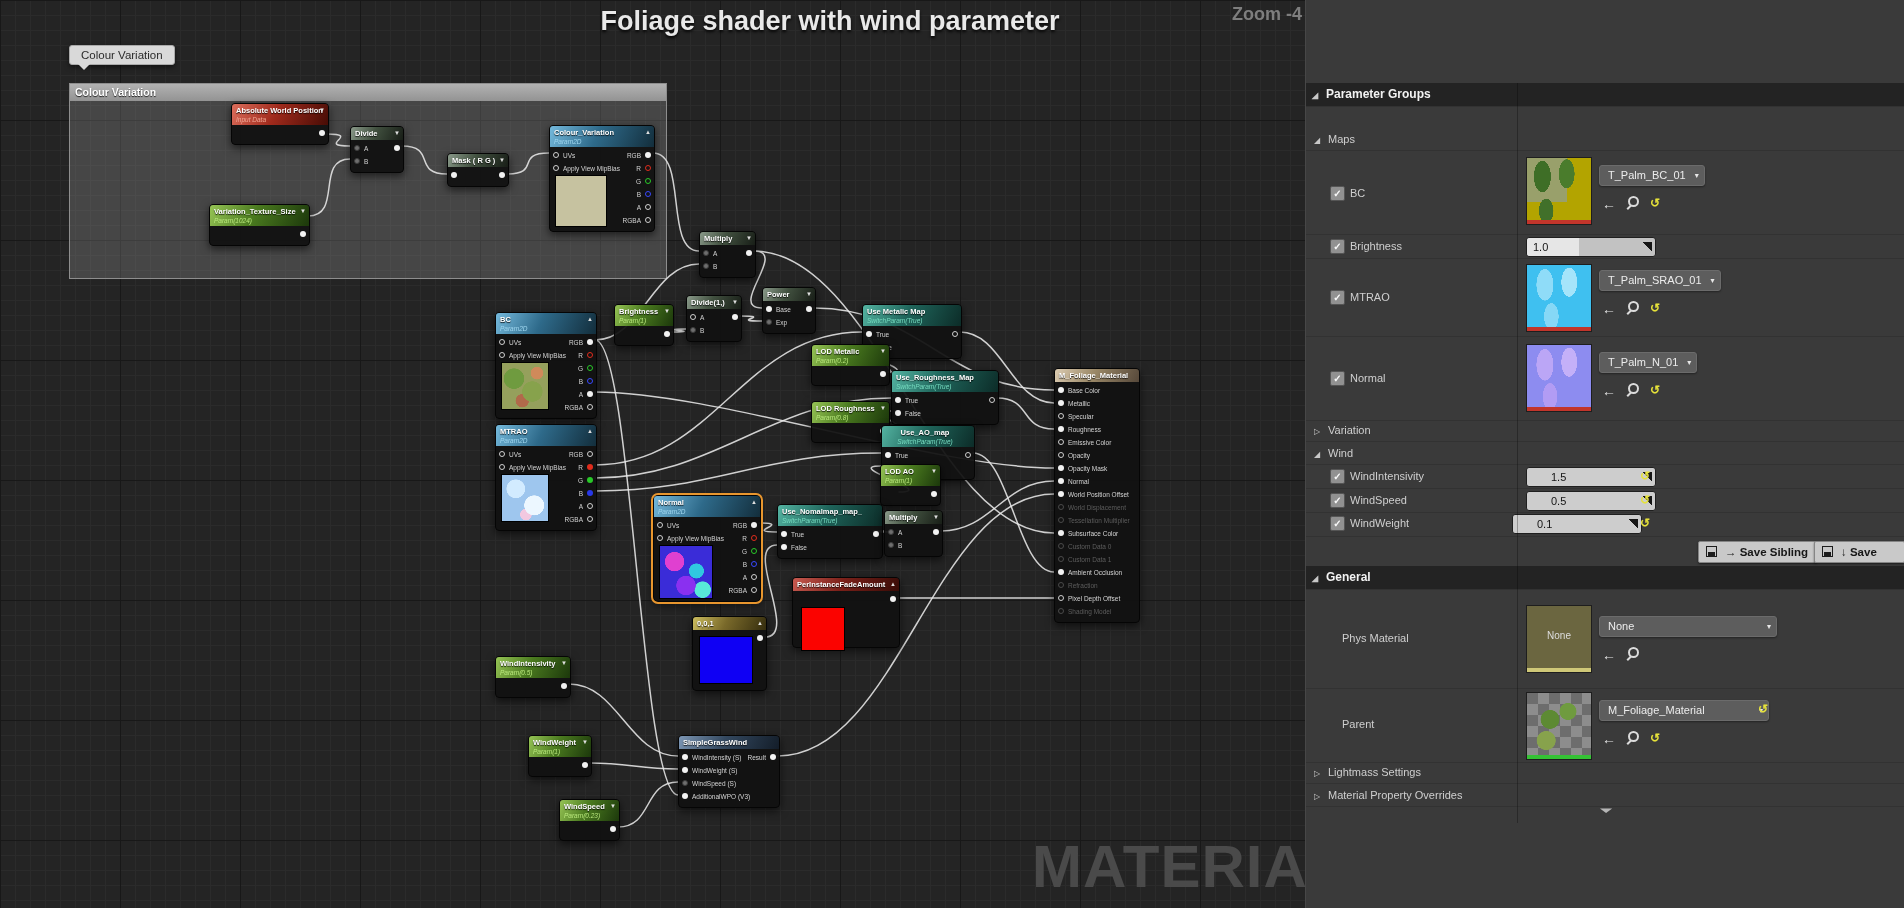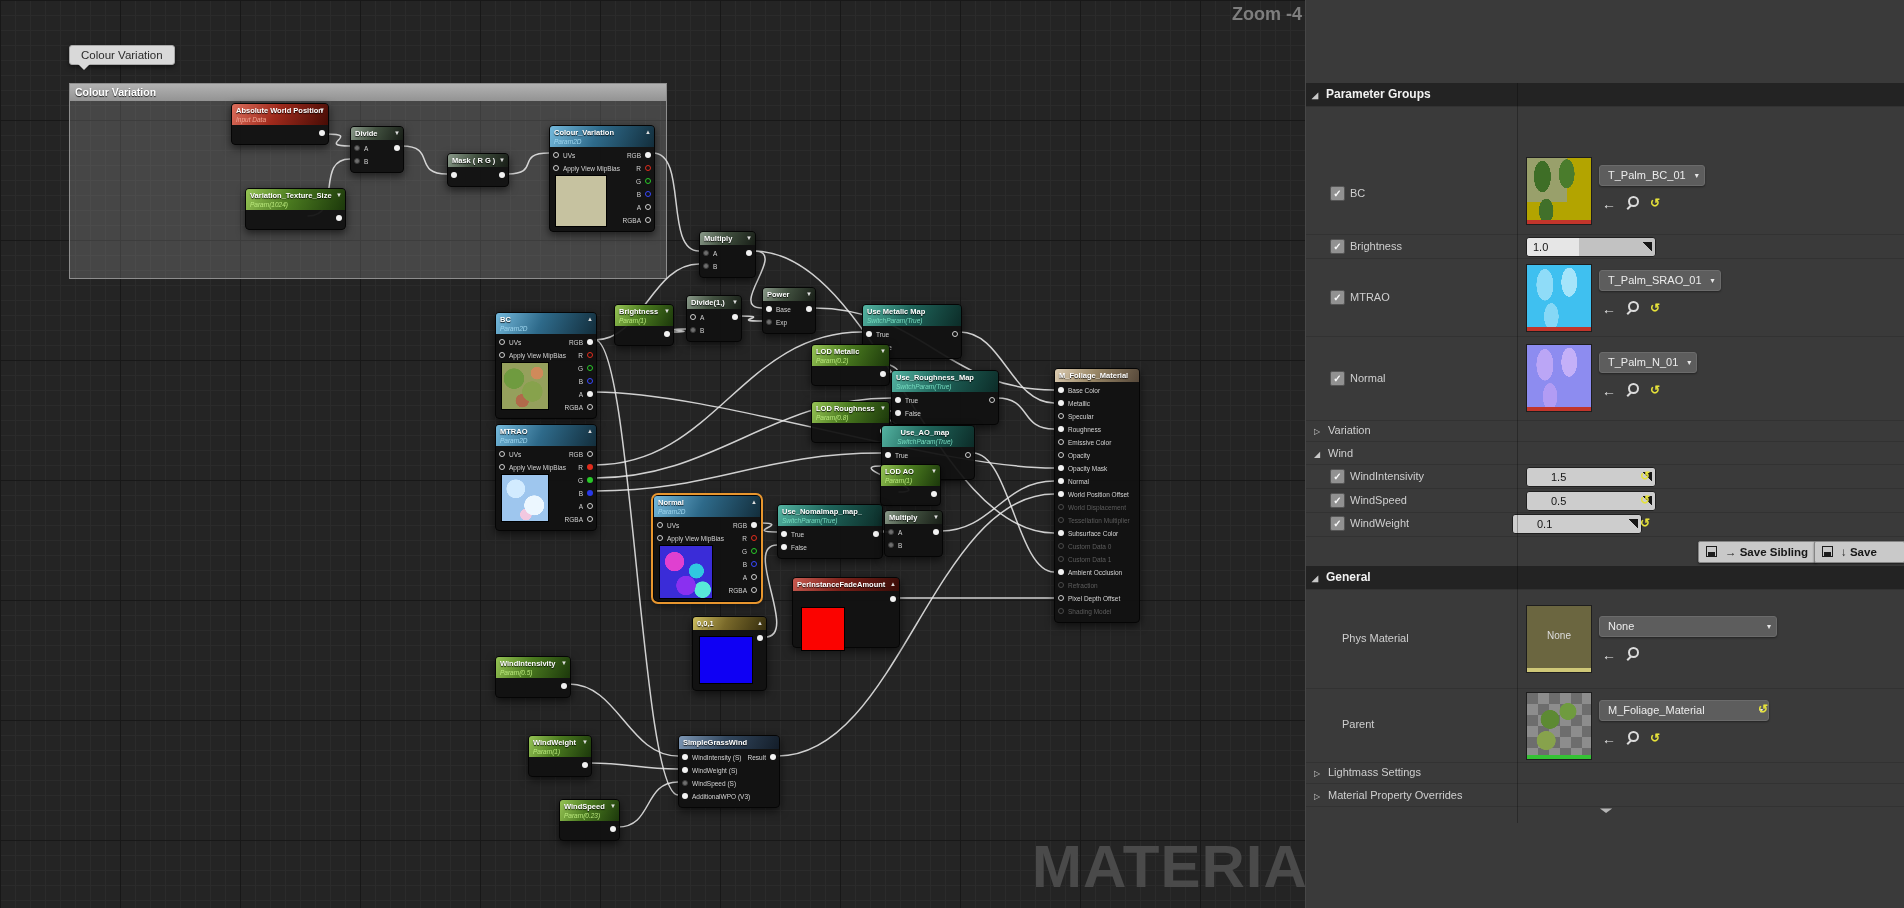--- a/index.html
+++ b/index.html
@@ -203,21 +203,21 @@
               <span class="plabel rl">A</span>
               <span class="pin pr ring"></span>
             </div>
             <div class="nr">
               <span class="plabel rl">RGBA</span>
               <span class="pin pr ring"></span>
             </div>
             <div class="nthumb t-khaki" style="left: 5px; top: 28px; width: 50px; height: 50px;"></div>
           </div>
         </div>
-        <div class="node nt-scalar" style="left: 209px; top: 188px; width: 99px; margin-left: 36px;">
+        <div class="node nt-scalar" style="left: 209px; top: 204px; width: 99px;">
           <div class="nh">
             <span class="nt">Variation_Texture_Size</span>
             <span class="na">▼</span>
             <div class="ns">Param(1024)</div>
           </div>
           <div class="nb" style="min-height: 15px;">
             <div class="nr">
               <span class="pin pr dot"></span>
             </div>
           </div>
@@ -678,27 +678,31 @@
               <span class="pin pl ring"></span>
               <span class="plabel ll">Pixel Depth Offset</span>
             </div>
             <div class="nr">
               <span class="pin pl mring"></span>
               <span class="plabel ll mut">Shading Model</span>
             </div>
           </div>
         </div>
       </div>
+    <div class="gtitle">Foliage shader with wind parameter</div>
     <div class="gzoom">Zoom -4</div>
     <div class="tooltip">Colour Variation</div>
   </div>
 
   <div id="panel">
     <div class="prow phead" style="top:83px;height:23px;line-height:23px;">
       <span style="margin-left:6px;" class="arr">◢</span><span>Parameter Groups</span>
+    </div>
+    <div class="prow" style="top:129px;height:21px;line-height:21px;">
+      <span style="margin-left:8px;" class="arr">◢</span><span>Maps</span>
     </div>
 
     <div class="prow" style="top:151px;height:83px;">
       <span class="cb" style="left:24px;top:35px;">✓</span>
       <span class="rowlabel" style="left:44px;top:36px;">BC</span>
       <div class="pthumb th-bc" style="left:220px;top:6px;">
           <div class="bar" style="background:#c2352b;"></div>
         </div>
       <div class="ddl" style="left:293px;top:14px;"><span>T_Palm_BC_01</span> <span class="dda">▾</span></div>
       <span class="icn-back" style="left:296px;top:46px;">←</span>

